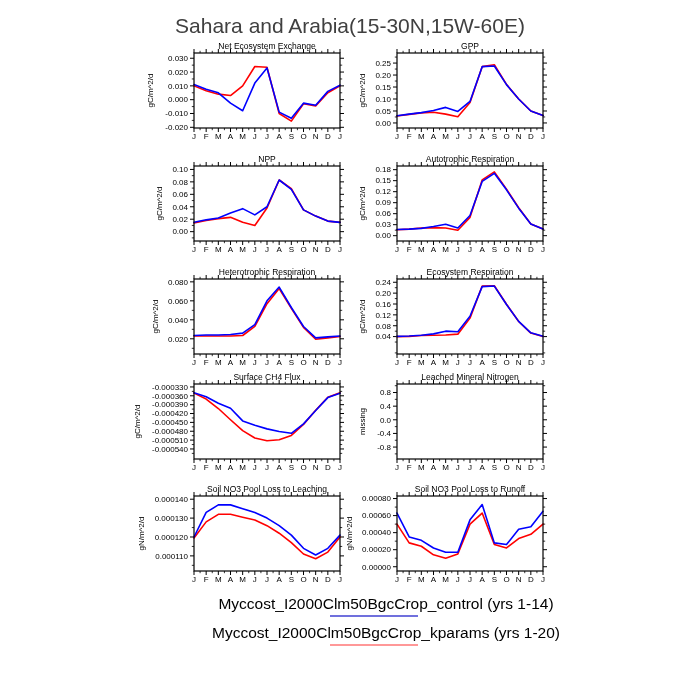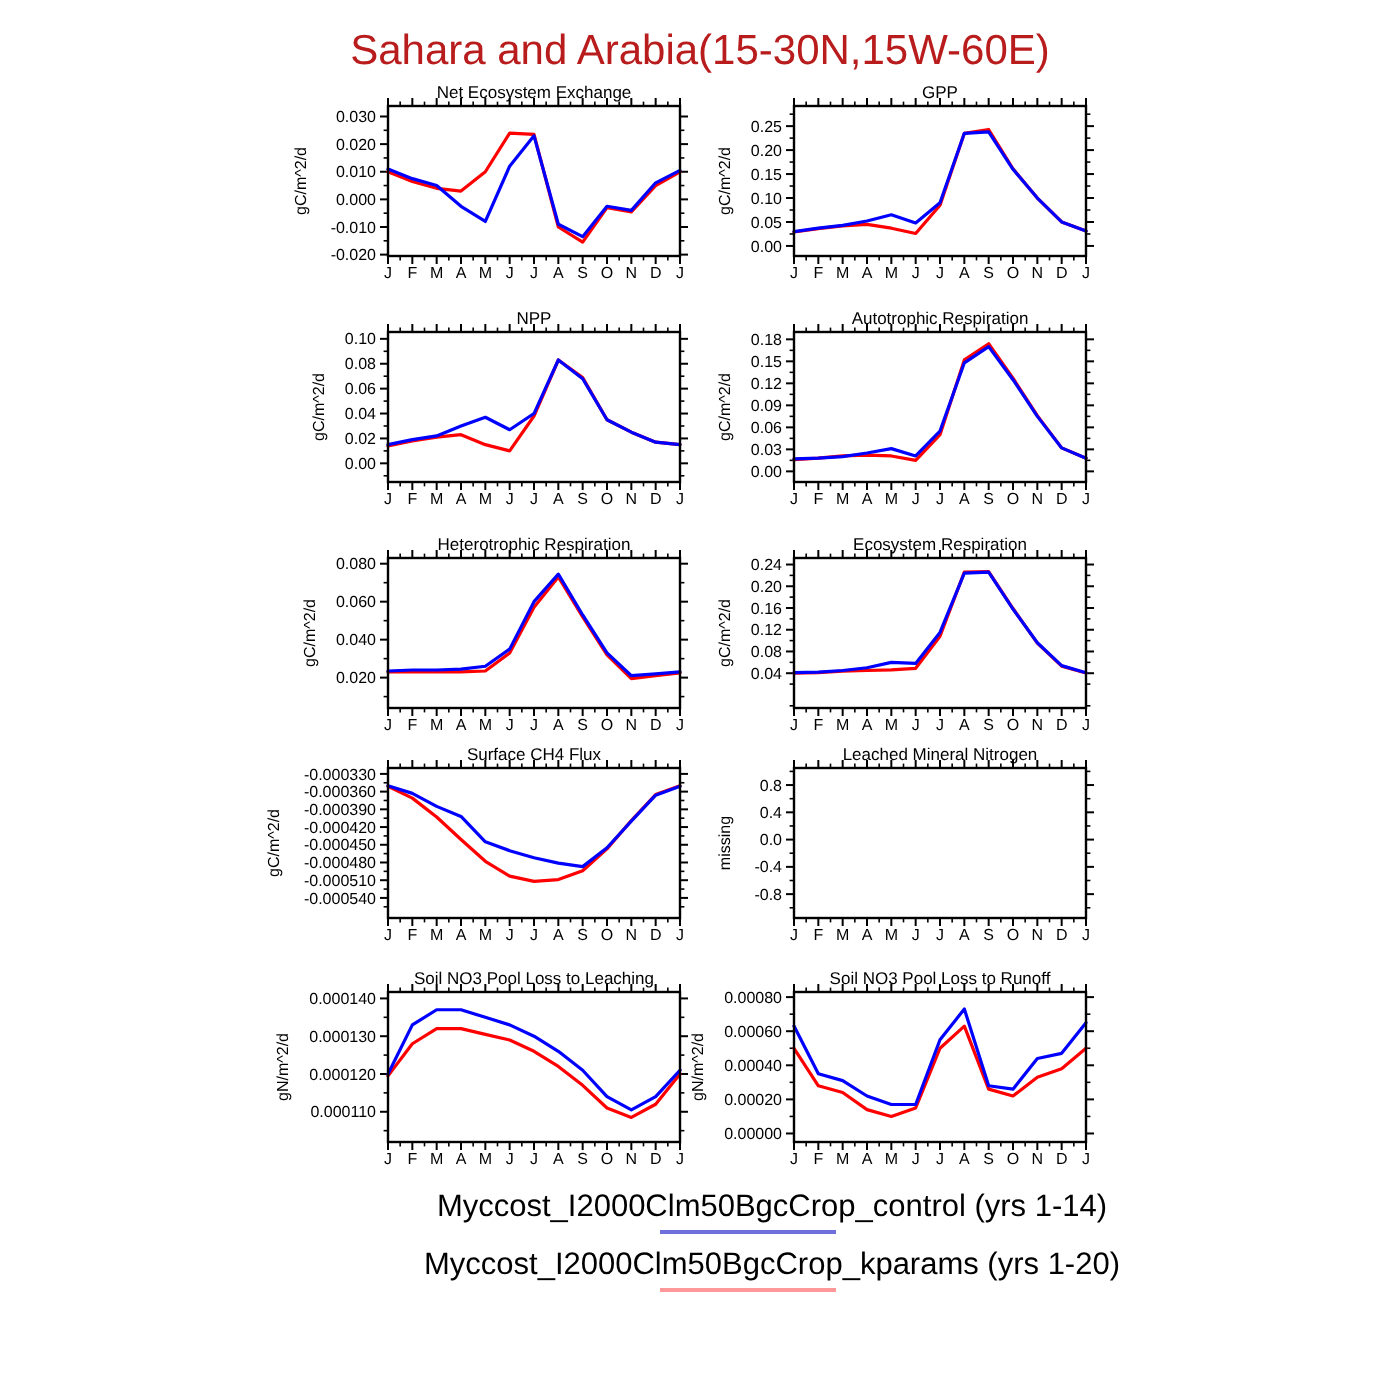--- a/index.html
+++ b/index.html
@@ -2,21 +2,21 @@
 <html><head>
 <meta charset="utf-8">
 <style>
   html,body{margin:0;padding:0;background:#ffffff;}
   .figure{
     position:relative;width:700px;height:700px;background:#ffffff;overflow:hidden;
     font-family:"Liberation Sans",sans-serif;color:#000;
   }
   .fig-title{
     position:absolute;top:14px;left:0;width:700px;text-align:center;
-    font-size:21px;color:#b91c1c;
+    font-size:21px;color:#404040;
   }
   #panels svg{position:absolute;}
   #panels svg text{font-family:"Liberation Sans",sans-serif;fill:#000;}
   .legend{position:absolute;left:24px;top:595px;width:700px;text-align:center;}
   .legend-entry{line-height:18px;}
   .legend-label{font-size:15.5px;color:#000;margin-left:24px;}
   .legend-line{width:88px;height:2px;margin:2px auto 7px auto;}
 </style>
 </head>
 <body>

